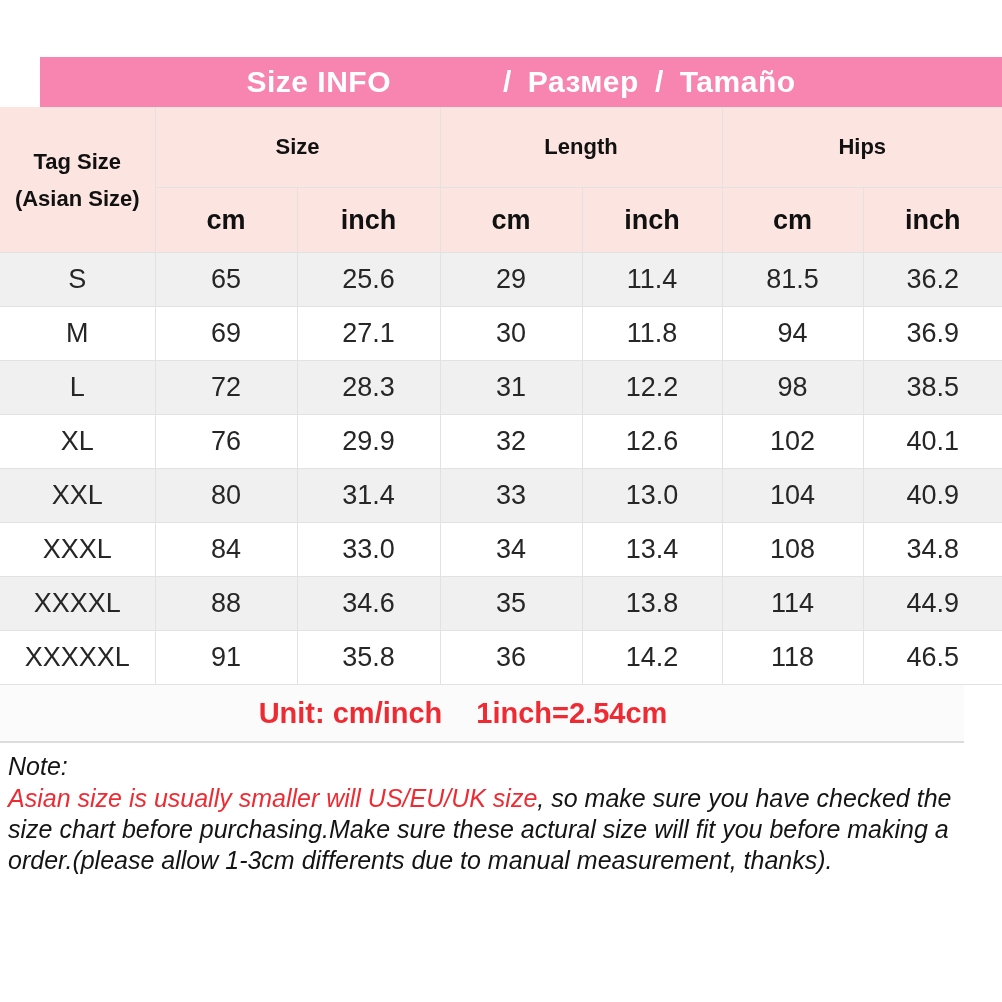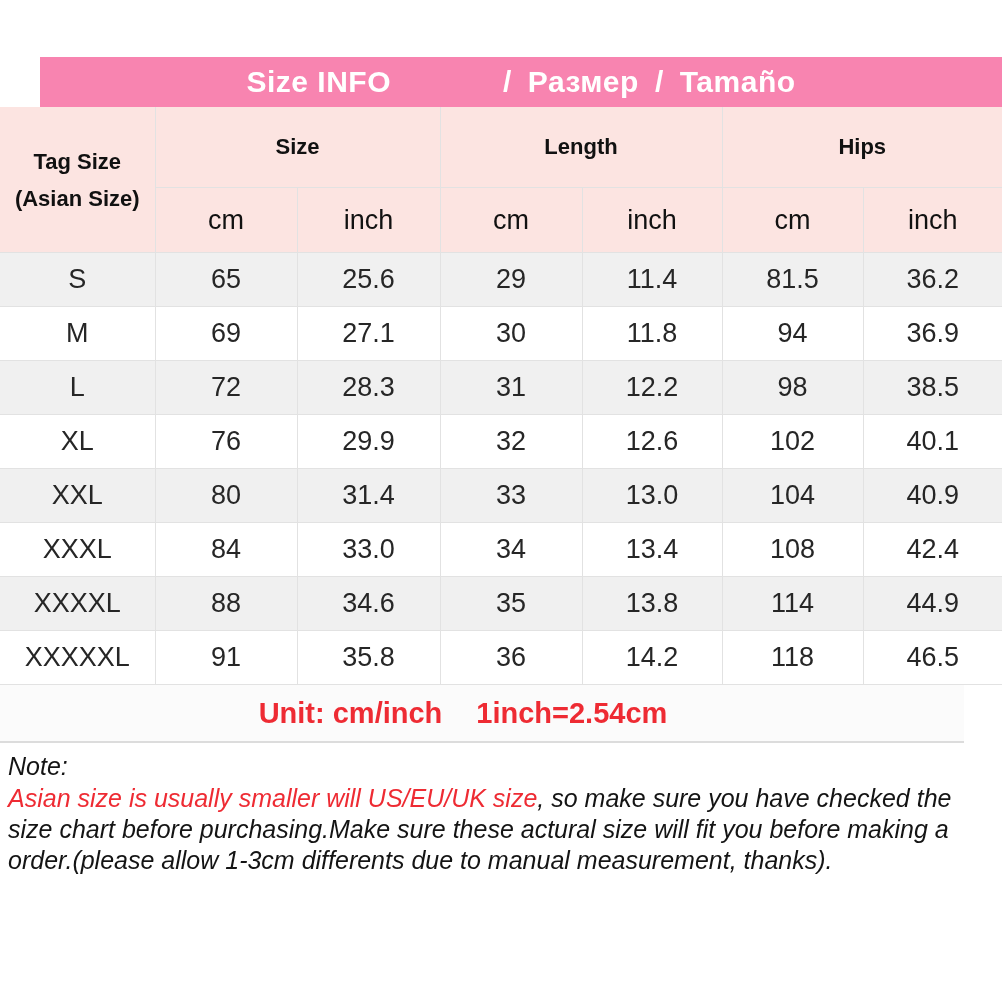--- a/index.html
+++ b/index.html
@@ -23,21 +23,21 @@
   }
   table.size-table th,table.size-table td{
     text-align:center;vertical-align:middle;padding:0 4px;
     border:1px solid #e2e2e2;
   }
   thead th{
     background:var(--header-pink,#fce4e1);
     border-color:#f0e6e4;color:#111;
   }
   thead tr.group-row th{height:80px;font-size:22px;font-weight:bold;margin-top:16px;}
-  thead tr.unit-row th{height:64px;font-size:27px;font-weight:normal;}
+  thead tr.unit-row th{height:64px;font-size:27px;font-weight:bold;}
   th.tag-header{
     font-size:29px;font-weight:bold;line-height:37px;padding:0 14px;
   }
   tbody td{height:53px;font-size:27px;color:#262626;background:#fff;}
   tbody tr.alt td{background:var(--row-alt,#f0f0f0);}
   table.size-table th:first-child,table.size-table td:first-child{border-left:none;}
   table.size-table th:last-child,table.size-table td:last-child{border-right:none;}
   thead tr:first-child th{border-top:none;}
   
   .unit-band{
@@ -142,21 +142,21 @@
           <td>104</td>
           <td>40.9</td>
         </tr>
         <tr>
           <td>XXXL</td>
           <td>84</td>
           <td>33.0</td>
           <td>34</td>
           <td>13.4</td>
           <td>108</td>
-          <td>42.4</td>
+          <td>34.8</td>
         </tr>
         <tr class="alt">
           <td>XXXXL</td>
           <td>88</td>
           <td>34.6</td>
           <td>35</td>
           <td>13.8</td>
           <td>114</td>
           <td>44.9</td>
         </tr>

